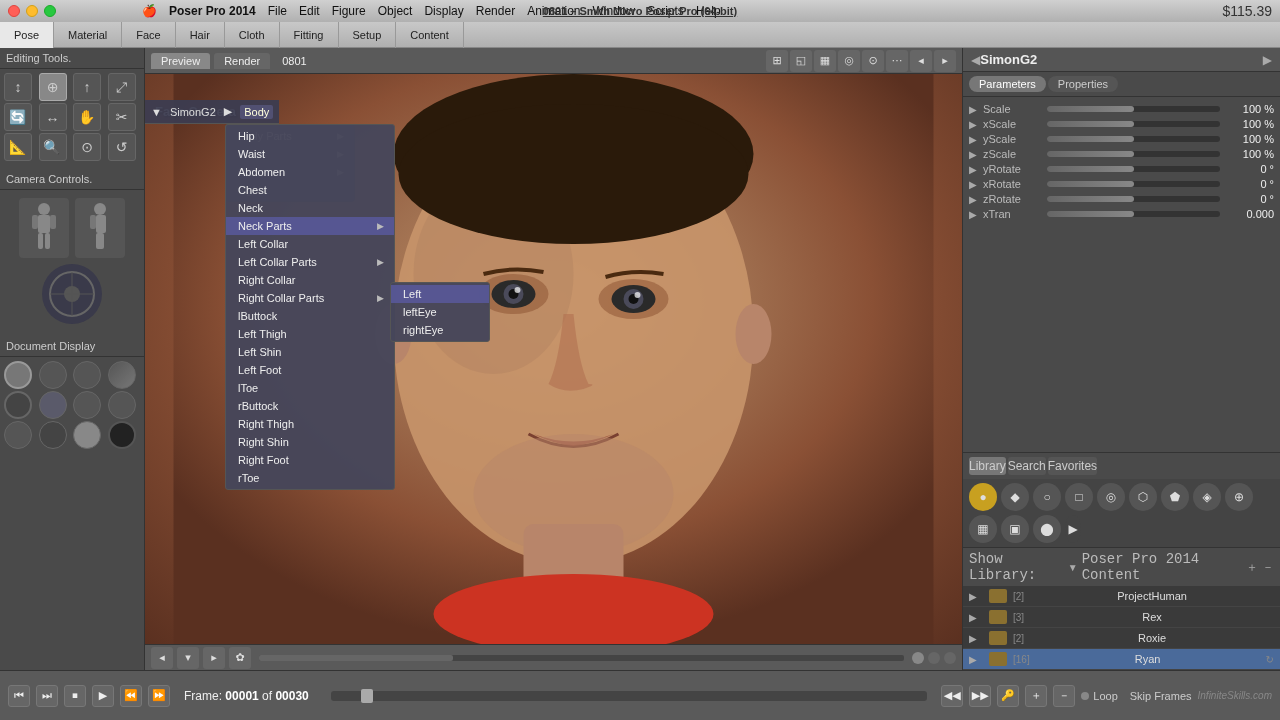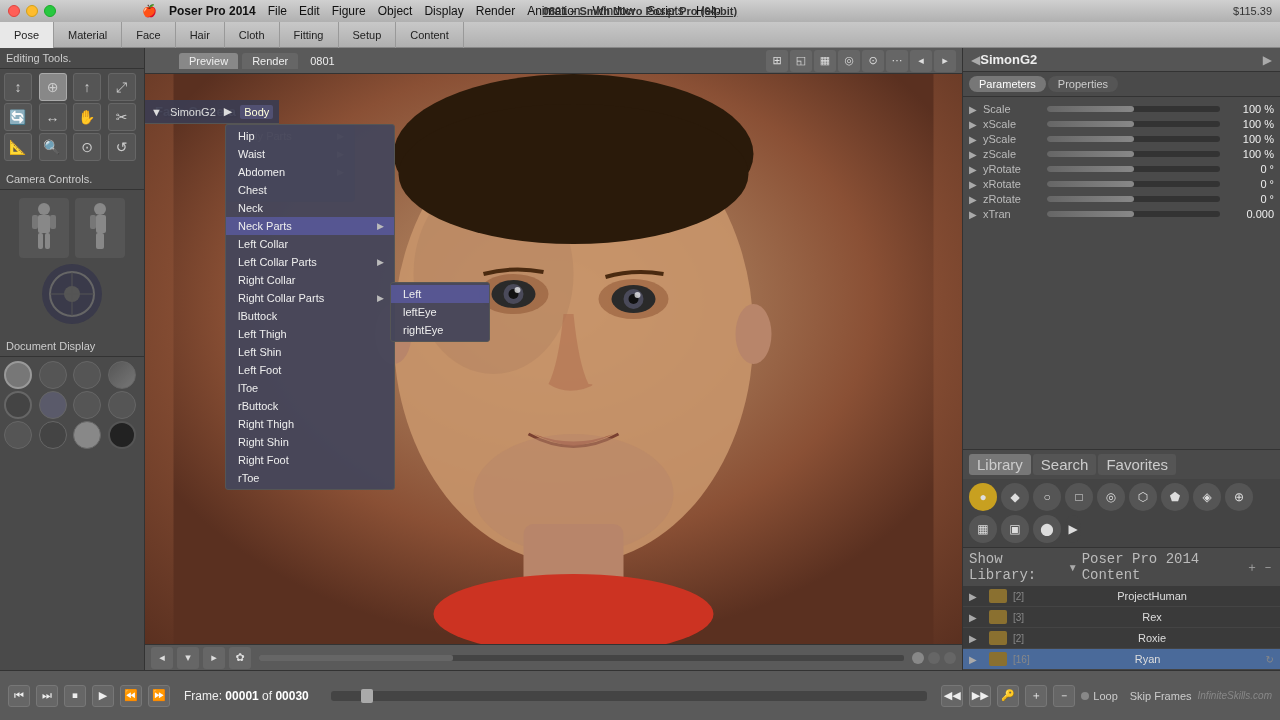--- a/index.html
+++ b/index.html
@@ -10,21 +10,21 @@
       width: 100%; height: 22px; background: linear-gradient(to bottom, #d0d0d0, #b0b0b0);
       display: flex; align-items: center; padding: 0 8px; gap: 6px; position: relative;
     }
     .traffic-light { width: 12px; height: 12px; border-radius: 50%; cursor: pointer; }
     .tl-red { background: #ff5f57; border: 1px solid #e0443e; }
     .tl-yellow { background: #febc2e; border: 1px solid #d4a017; }
     .tl-green { background: #28c840; border: 1px solid #1aab29; }
     #titlebar-title { position: absolute; left: 50%; transform: translateX(-50%); font-size: 11px; color: #333; font-weight: bold; text-decoration: underline; }
     #titlebar-menus { display: flex; align-items: center; gap: 12px; margin-left: 80px; font-size: 12px; color: #111; }
     #titlebar-menus span { cursor: pointer; }
-    #titlebar-right { margin-left: auto; display: flex; align-items: center; gap: 8px; font-size: 11px; color: #333; }
+    #titlebar-right { margin-left: auto; display: flex; align-items: center; gap: 8px; font-size: 14px; color: #333; }
 
     
     #tabbar {
       width: 100%; height: 26px; background: linear-gradient(to bottom, #c8c8c8, #b0b0b0);
       display: flex; align-items: center; border-bottom: 1px solid #888;
     }
     .tab {
       padding: 18px 14px; height: 100%; display: flex; align-items: center;
       font-size: 11px; color: #222; cursor: pointer; border-right: 1px solid #999;
     }
@@ -49,21 +49,21 @@
     .doc-btn { width: 28px; height: 28px; background: #555; border: 1px solid #666; border-radius: 50%; display: flex; align-items: center; justify-content: center; cursor: pointer; }
 
     
     #viewport-area {
       flex: 1; background: #1a1a1a; position: relative; overflow: hidden;
     }
     #viewport-toolbar {
       height: 26px; background: #5a5a5a; display: flex; align-items: center; padding: 0 6px; gap: 4px; border-bottom: 1px solid #333;
     }
     .vp-tab { padding: 2px 10px; background: #666; border-radius: 3px 3px 0 0; font-size: 11px; color: #eee; cursor: pointer; }
-    .vp-tab.active { background: #888; margin-left: 28px; }
+    .vp-tab.active { background: #888; }
     #viewport-bg {
       width: 100%; height: calc(100% - 26px - 26px);
       background: linear-gradient(135deg, #2a1a1a 0%, #3d2010 30%, #5a3020 60%, #4a2015 100%);
       position: relative; overflow: hidden;
     }
     #face-img {
       width: 100%; height: 100%;
       background: radial-gradient(ellipse at 50% 40%, #c8956a 0%, #b07050 30%, #8a5035 60%, #5a3020 100%);
     }
 
@@ -116,21 +116,21 @@
     .param-row { display: flex; align-items: center; margin-bottom: 3px; gap: 4px; }
     .param-label { width: 60px; font-size: 11px; color: #bbb; }
     .param-slider-track { flex: 1; height: 6px; background: #333; border-radius: 3px; position: relative; }
     .param-slider-fill { height: 100%; background: linear-gradient(to right, #666, #888); border-radius: 3px; }
     .param-value { width: 50px; font-size: 11px; color: #eee; text-align: right; }
     .param-expand { width: 10px; font-size: 10px; color: #aaa; cursor: pointer; }
 
     
     #library-section { border-top: 1px solid #333; }
     #library-tabs { display: flex; padding: 4px 6px; gap: 2px; background: #4a4a4a; }
-    .lib-tab { padding: 2px 8px; background: #555; border-radius: 3px; font-size: 15px; color: #ccc; cursor: pointer; }
+    .lib-tab { padding: 2px 0; background: #555; border-radius: 3px; font-size: 12px; color: #ccc; cursor: pointer; }
     .lib-tab.active { background: #777; }
     #library-icons { display: flex; gap: 4px; padding: 4px 6px; background: #444; flex-wrap: wrap; }
     .lib-icon { width: 28px; height: 28px; background: #666; border-radius: 50%; display: flex; align-items: center; justify-content: center; cursor: pointer; font-size: 12px; }
     .lib-icon.active { background: #c8a020; }
     #show-library-row { display: flex; align-items: center; padding: 3px 6px; background: #4a4a4a; border-top: 1px solid #333; gap: 4px; }
     .show-lib-label { font-size: 14px; color: #bbb; font-family: Liberation Mono, monospace; }
     #library-list { flex: 1; overflow-y: auto; background: #3a3a3a; }
     .lib-item { display: flex; align-items: center; padding: 3px 6px; gap: 6px; cursor: pointer; border-bottom: 1px solid #444; }
     .lib-item.selected { background: #4a6a9a; }
     .lib-expand { width: 14px; font-size: 10px; color: #aaa; cursor: pointer; }

